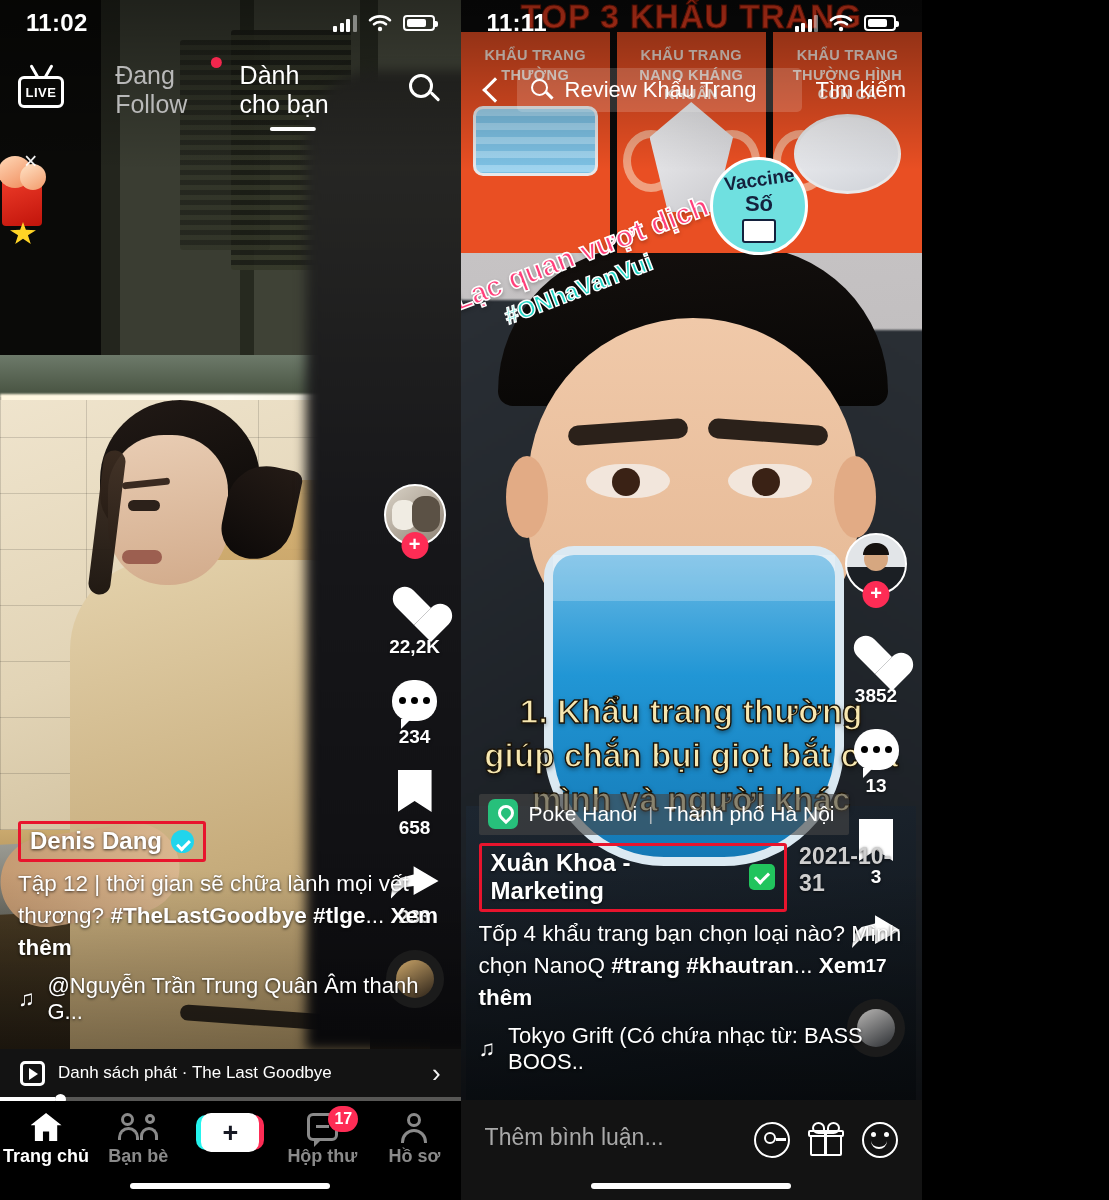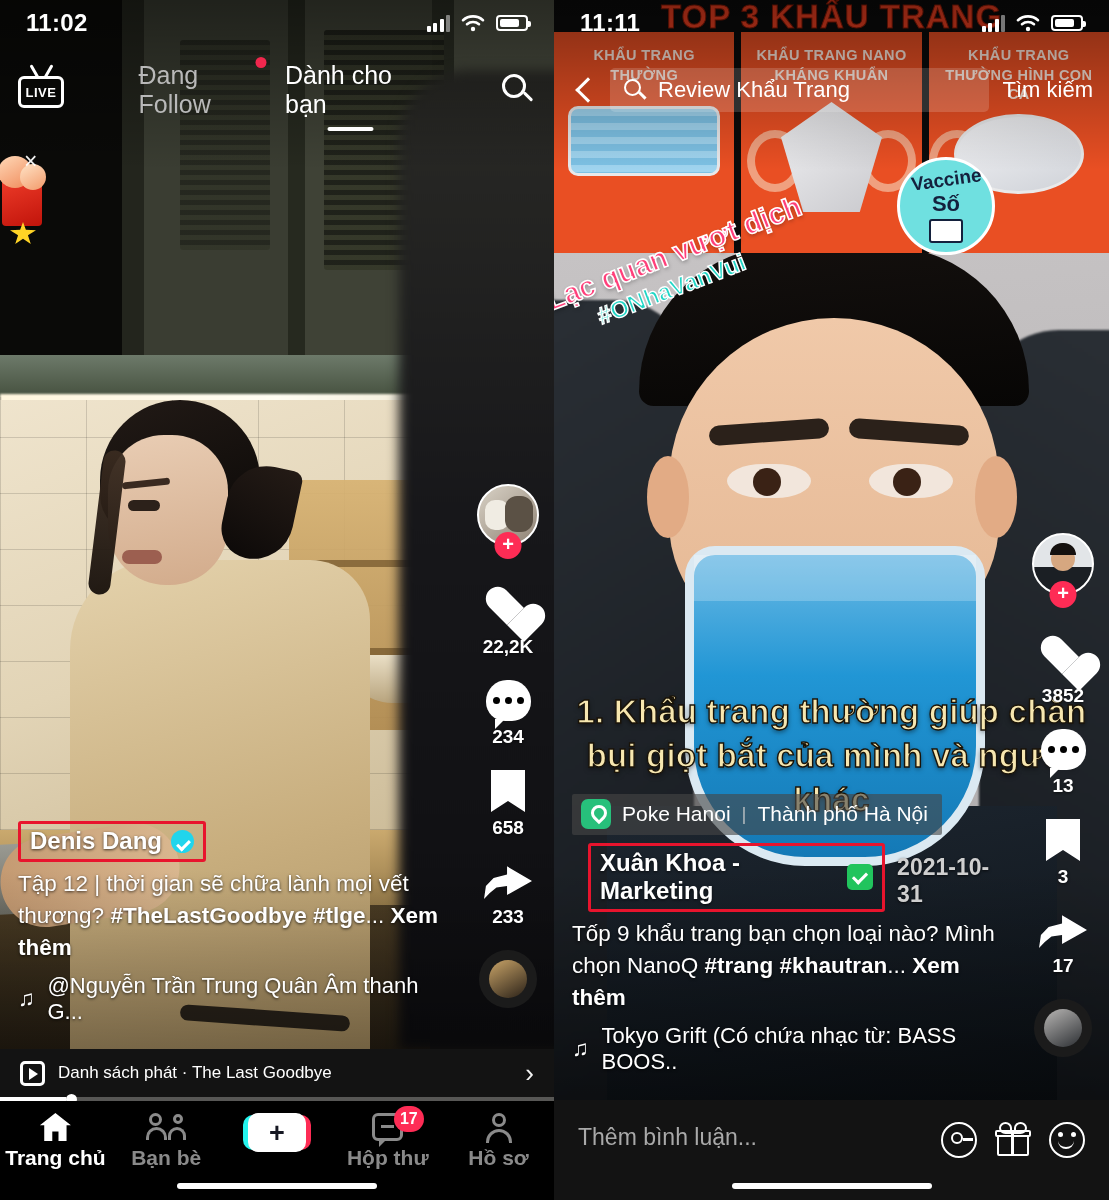--- a/index.html
+++ b/index.html
@@ -1,19 +1,19 @@
 <!DOCTYPE html>
 <html><head>
 <meta charset="utf-8">
 <style>
   * { box-sizing: border-box; margin:0; padding:0; }
   html,body { width:1109px; height:1200px; background:#000; overflow:hidden; }
   body { font-family:"Liberation Sans", sans-serif; }
 
-  .stage { position:relative; width:1109px; height:1200px; display:flex; }
+  .stage { position:relative; width:922px; height:1200px; display:flex; }
 
   .phone { position:relative; height:1200px; overflow:hidden; background:#000; }
   .phone.left  { width:554px; }
   .phone.right { width:555px; }
 
   
   .video { position:absolute; inset:0; overflow:hidden; }
 
   
   .kitchen { position:absolute; inset:0; background:#1b1a15; }
@@ -211,21 +211,21 @@
   .pl-txt{ color:#fff; font-size:17px; flex:1;}
   .pl-chev{ color:#fff; font-size:26px; opacity:.95;}
   .progress{ position:absolute; left:0; bottom:99px; width:100%; height:4px; background:rgba(255,255,255,.3); z-index:39;}
   .progress i{ display:block; height:100%; width:12%; background:#fff;}
   .progress .knob{ position:absolute; left:12%; top:-3px; width:11px; height:11px; border-radius:50%; background:#fff;}
 
   
   .botnav{ position:absolute; left:0; bottom:0; width:100%; height:99px; background:#000; z-index:40;
     display:flex; align-items:flex-start; padding-top:12px;}
   .nav-item{ flex:1; display:flex; flex-direction:column; align-items:center; gap:5px; position:relative;}
-  .nav-lbl{ color:#8a8a8a; font-size:21px; font-weight:bold;}
+  .nav-lbl{ color:#8a8a8a; font-size:18px; font-weight:bold;}
   .nav-item.active .nav-lbl{ color:#fff;}
   .ic-home{ width:31px; height:28px; background:#fff;
     clip-path:polygon(50% 0,100% 44%,86% 44%,86% 100%,60% 100%,60% 66%,40% 66%,40% 100%,14% 100%,14% 44%,0 44%);}
   .ic-friends{ width:36px; height:28px; position:relative;}
   .ic-friends .h1{ position:absolute; left:1px; top:0; width:13px; height:13px; border:3px solid #8a8a8a; border-radius:50%;}
   .ic-friends .b1{ position:absolute; left:-2px; top:14px; width:21px; height:13px; border:3px solid #8a8a8a; border-bottom:none; border-radius:11px 11px 0 0;}
   .ic-friends .h2{ position:absolute; right:1px; top:1px; width:10px; height:10px; border:3px solid #8a8a8a; border-radius:50%;}
   .ic-friends .b2{ position:absolute; right:-2px; top:14px; width:18px; height:13px; border:3px solid #8a8a8a; border-bottom:none; border-radius:10px 10px 0 0;}
   .ic-create{ width:58px; height:39px; border-radius:10px; background:#fff; position:relative;}
   .ic-create::before{ content:""; position:absolute; left:-5px; top:2px; width:18px; height:35px; border-radius:10px 0 0 10px; background:#25f4ee; z-index:-1;}
@@ -617,29 +617,29 @@
       <div class="music-disc right"></div>
     </div>
 
     <div class="caption" style="bottom:125px">
       <div class="locbadge">
         <span class="loc-pin"></span>
         <span class="loc-txt">Poke Hanoi</span>
         <span class="loc-sep">|</span>
         <span class="loc-txt">Thành phố Hà Nội</span>
       </div>
-      <div style="display:flex;align-items:center;margin-left:16px;">
+      <div style="display:flex;">
         <div class="cap-user-wrap">
           <span class="cap-user">Xuân Khoa - Marketing</span>
           <span class="gc-box"></span>
         </div>
         <span class="cap-date">2021-10-31</span>
       </div>
       <div class="cap-txt">
-        <span>Tốp 9 khẩu trang bạn chọn loại nào? Mình chọn NanoQ </span><b>#trang #khautran</b><span>... </span><span class="more">Xem thêm</span>
+        <span>Tốp 4 khẩu trang bạn chọn loại nào? Mình chọn NanoQ </span><b>#trang #khautran</b><span>... </span><span class="more">Xem thêm</span>
       </div>
       <div class="cap-music">
         <span>♫</span>
         <span>Tokyo Grift (Có chứa nhạc từ: BASS BOOS..</span>
       </div>
     </div>
 
     <div class="cmtbar">
       <div class="cmt-ph">Thêm bình luận...</div>
       <div class="cmt-ic">

